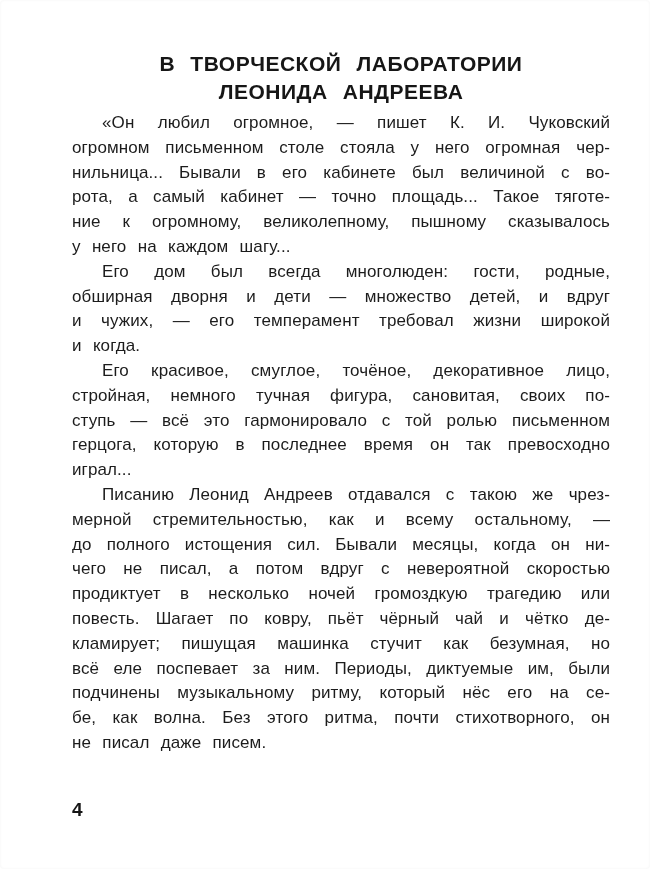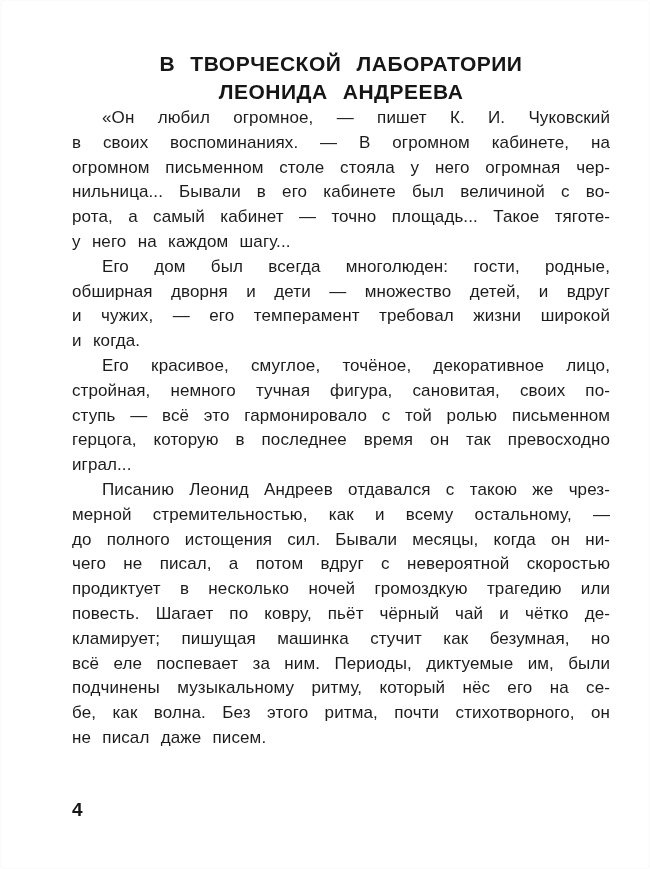--- a/index.html
+++ b/index.html
@@ -24,20 +24,21 @@
   .title {
     text-align: center;
     font-weight: 700;
     font-size: 21px;
     line-height: 28px;
     letter-spacing: 0.5px;
     word-spacing: 0.42em;
     color: #161616;
   }
   .body-text {
+    margin-top: 5px;
     font-size: 17px;
     line-height: 24.8px;
     letter-spacing: 0.1px;
     word-spacing: 0.38em;
   }
   .ln {
     width: 100%;
     height: 24.8px;
     overflow: hidden;
     white-space: normal;
@@ -68,24 +69,24 @@
 
     <h1 class="title">
       <div>В ТВОРЧЕСКОЙ ЛАБОРАТОРИИ</div>
       <div>ЛЕОНИДА АНДРЕЕВА</div>
     </h1>
 
     <div class="body-text">
 
       <div class="para">
         <div class="ln j ind">«Он любил огромное, — пишет К. И. Чуковский</div>
-        <div class="ln j">в своих воспоминаниях. — В огромном кабинете, на</div>
         <div class="ln j">огромном письменном столе стояла у него огромная чер-</div>
         <div class="ln j">нильница... Бывали в его кабинете был величиной с во-</div>
         <div class="ln j">рота, а самый кабинет — точно площадь... Такое тяготе-</div>
+        <div class="ln j">ние к огромному, великолепному, пышному сказывалось</div>
         <div class="ln last">у него на каждом шагу...</div>
       </div>
 
       <div class="para">
         <div class="ln j ind">Его дом был всегда многолюден: гости, родные,</div>
         <div class="ln j">обширная дворня и дети — множество детей, и вдруг</div>
         <div class="ln j">и чужих, — его темперамент требовал жизни широкой</div>
         <div class="ln last">и когда.</div>
       </div>
 

